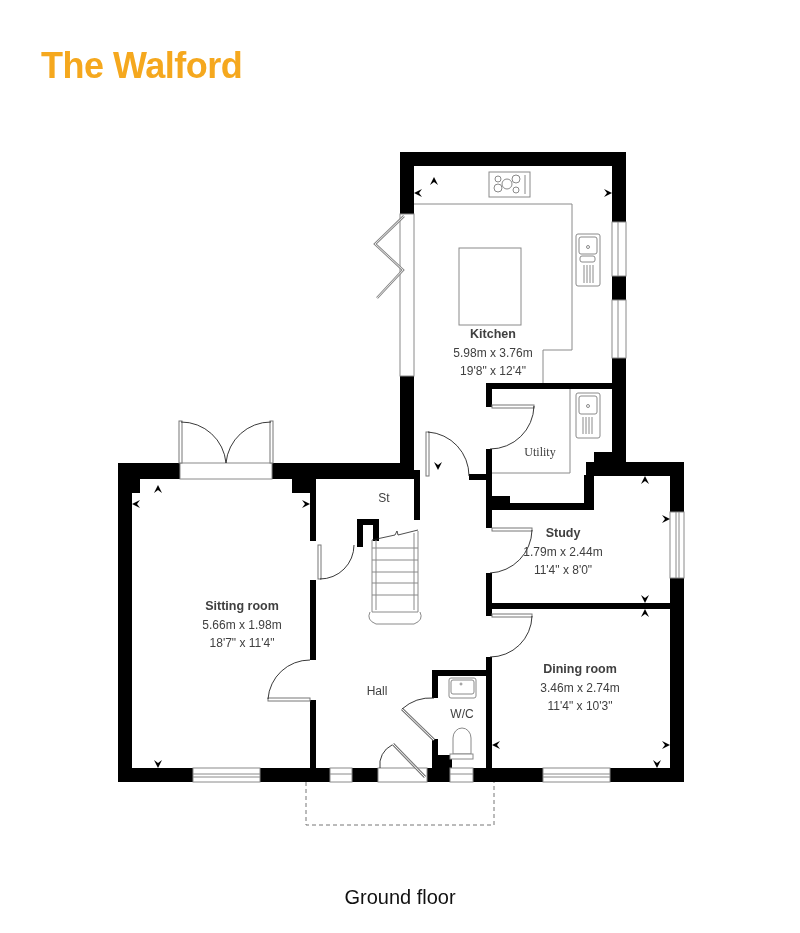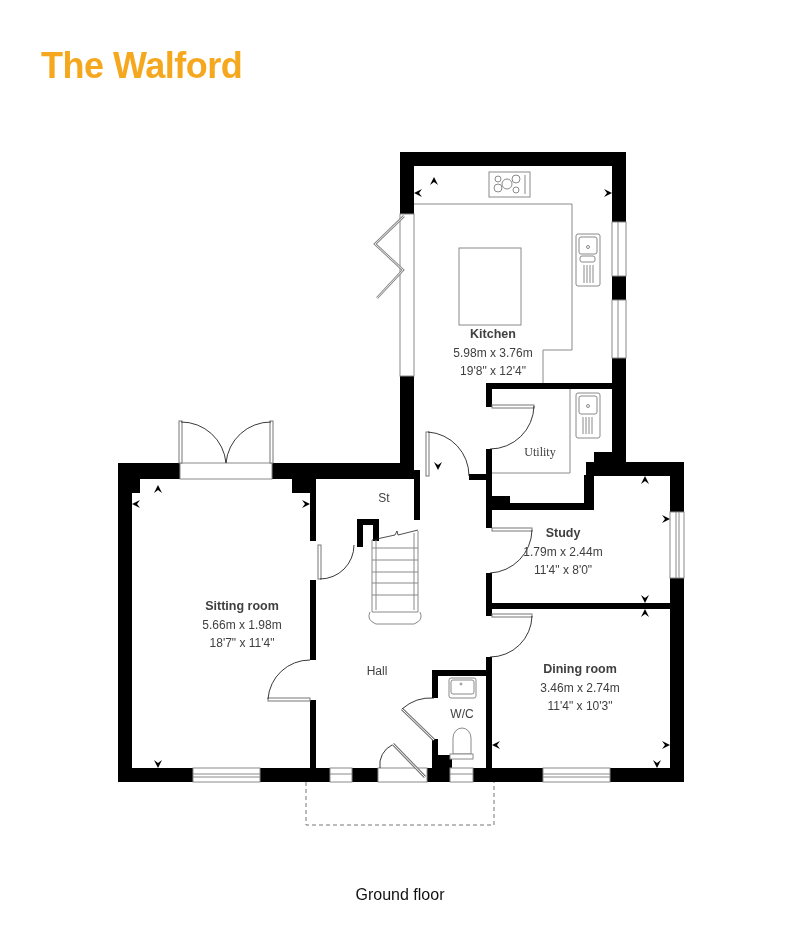--- a/index.html
+++ b/index.html
@@ -15,21 +15,21 @@
     .arc { fill: none; stroke: #222; stroke-width: 0.9; }
     .leaf { fill: #fff; stroke: #777; stroke-width: 1; }
     .dash { fill: none; stroke: #777; stroke-width: 1; stroke-dasharray: 4 3; }
     .arrow { fill: #000; }
     .room-label { position: absolute; text-align: center; color: #404040;
                   font-family: "Liberation Sans", sans-serif; transform: translateX(-50%);
                   white-space: nowrap; }
     .room-name { font-weight: 700; font-size: 12.5px; line-height: 20px; display: block; }
     .room-dim { font-size: 12px; line-height: 18px; display: block; }
     .caption { position: absolute; left: 400px; top: 886px; transform: translateX(-50%);
-               font-size: 16px; color: #111; font-family: "Liberation Sans", sans-serif; }
+               font-size: 20px; color: #111; font-family: "Liberation Sans", sans-serif; }
   </style>
 </head>
 <body>
 
 <h1 class="title">The Walford</h1>
 
 <svg class="plan" viewBox="0 0 800 933" xmlns="http://www.w3.org/2000/svg">
 
   <g>
 
@@ -265,21 +265,21 @@
   <span class="room-dim">1.79m x 2.44m</span>
   <span class="room-dim">11'4" x 8'0"</span>
 </div>
 
 <div class="room-label" style="left:206px; top:596px;margin-left:36px;">
   <span class="room-name">Sitting room</span>
   <span class="room-dim">5.66m x 1.98m</span>
   <span class="room-dim">18'7" x 11'4"</span>
 </div>
 
-<div class="room-label" style="left:371px; top:662px;padding-left:12px;">
+<div class="room-label" style="left:371px; top:682px;padding-left:12px;">
   <span class="room-dim">Hall</span>
 </div>
 
 <div class="room-label" style="left:462px; top:705px;">
   <span class="room-dim">W/C</span>
 </div>
 
 <div class="room-label" style="left:580px; top:659px;">
   <span class="room-name">Dining room</span>
   <span class="room-dim">3.46m x 2.74m</span>

